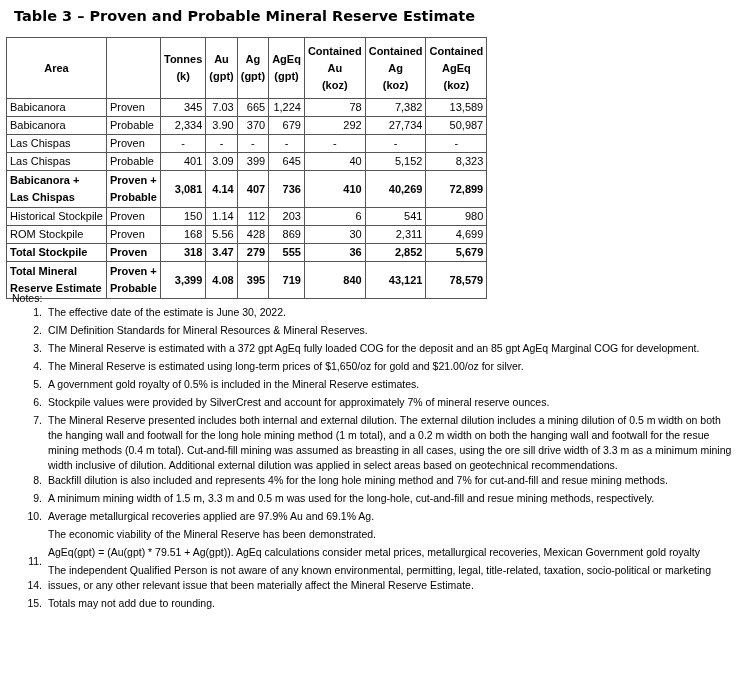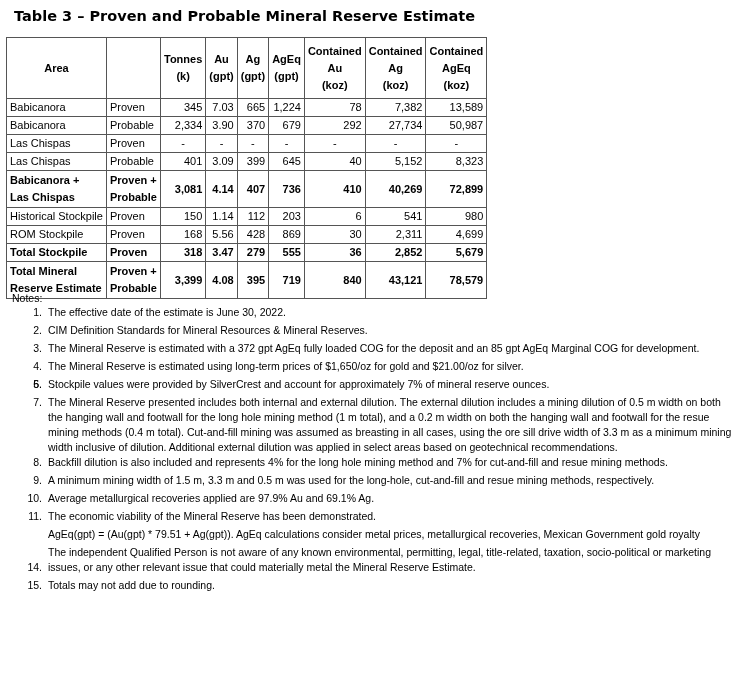--- a/index.html
+++ b/index.html
@@ -251,45 +251,45 @@
       <div class="note">
         <div style="position: relative;"><span class="num" style="left: -36px;">2.</span><span>CIM Definition Standards for Mineral Resources &amp; Mineral Reserves.</span></div>
       </div>
       <div class="note">
         <div style="position: relative;"><span class="num" style="left: -36px;">3.</span><span>The Mineral Reserve is estimated with a 372 gpt AgEq fully loaded COG for the deposit and an 85 gpt AgEq Marginal COG for development.</span></div>
       </div>
       <div class="note">
         <div style="position: relative;"><span class="num" style="left: -36px;">4.</span><span>The Mineral Reserve is estimated using long-term prices of $1,650/oz for gold and $21.00/oz for silver.</span></div>
       </div>
       <div class="note">
-        <div style="position: relative;"><span class="num" style="left: -36px;">5.</span></div>
+        <div style="position: relative;"><span class="num" style="left: -36px;">5.</span><span>A government gold royalty of 0.5% is included in the Mineral Reserve estimates.</span></div>
       </div>
       <div class="note">
         <div style="position: relative;"><span class="num" style="left: -36px;">6.</span><span>Stockpile values were provided by SilverCrest and account for approximately 7% of mineral reserve ounces.</span></div>
       </div>
       <div class="note">
         <div style="position: relative;"><span class="num" style="left: -36px;">7.</span></div>
       </div>
       <div class="note">
         <span class="pre">The Mineral Reserve presented includes both internal and external dilution. The external dilution includes a mining dilution of 0.5 m width on both the hanging wall and footwall for the long hole mining method (1 m total), and a 0.2 m width on both the hanging wall and footwall for the resue mining methods (0.4 m total). Cut-and-fill mining was assumed as breasting in all cases, using the ore sill drive width of 3.3 m as a minimum mining width inclusive of dilution. Additional external dilution was applied in select areas based on geotechnical recommendations.</span>
         <div style="position: relative;"><span class="num" style="left: -36px;">8.</span><span>Backfill dilution is also included and represents 4% for the long hole mining method and 7% for cut-and-fill and resue mining methods.</span></div>
       </div>
       <div class="note">
         <div style="position: relative;"><span class="num" style="left: -36px;">9.</span><span>A minimum mining width of 1.5 m, 3.3 m and 0.5 m was used for the long-hole, cut-and-fill and resue mining methods, respectively.</span></div>
       </div>
       <div class="note">
         <div style="position: relative;"><span class="num" style="left: -36px;">10.</span><span>Average metallurgical recoveries applied are 97.9% Au and 69.1% Ag.</span></div>
       </div>
       <div class="note">
-        <div style="position: relative;"><span class="num" style="left: -36px;">11.</span><span>The economic viability of the Mineral Reserve has been demonstrated.</span></div>
+        <div style="position: relative;"><span class="num" style="left: -36px; margin-top: 27px;">11.</span><span>The economic viability of the Mineral Reserve has been demonstrated.</span></div>
       </div>
       <div class="note">
         <span class="pre">AgEq(gpt) = (Au(gpt) * 79.51 + Ag(gpt)). AgEq calculations consider metal prices, metallurgical recoveries, Mexican Government gold royalty</span>
       </div>
       <div class="note">
         <span class="pre">The independent Qualified Person is not aware of any known environmental, permitting, legal, title-related, taxation, socio-political or marketing</span>
-        <div style="position: relative;"><span class="num" style="left: -36px;">14.</span><span>issues, or any other relevant issue that could materially metal the Mineral Reserve Estimate.</span></div>
+        <div style="position: relative;"><span class="num" style="left: -36px;">14.</span><span>issues, or any other relevant issue that been materially affect the Mineral Reserve Estimate.</span></div>
       </div>
       <div class="note">
         <div style="position: relative;"><span class="num" style="left: -36px;">15.</span><span>Totals may not add due to rounding.</span></div>
       </div>
     </div>
 </div>
 
 </body></html>

